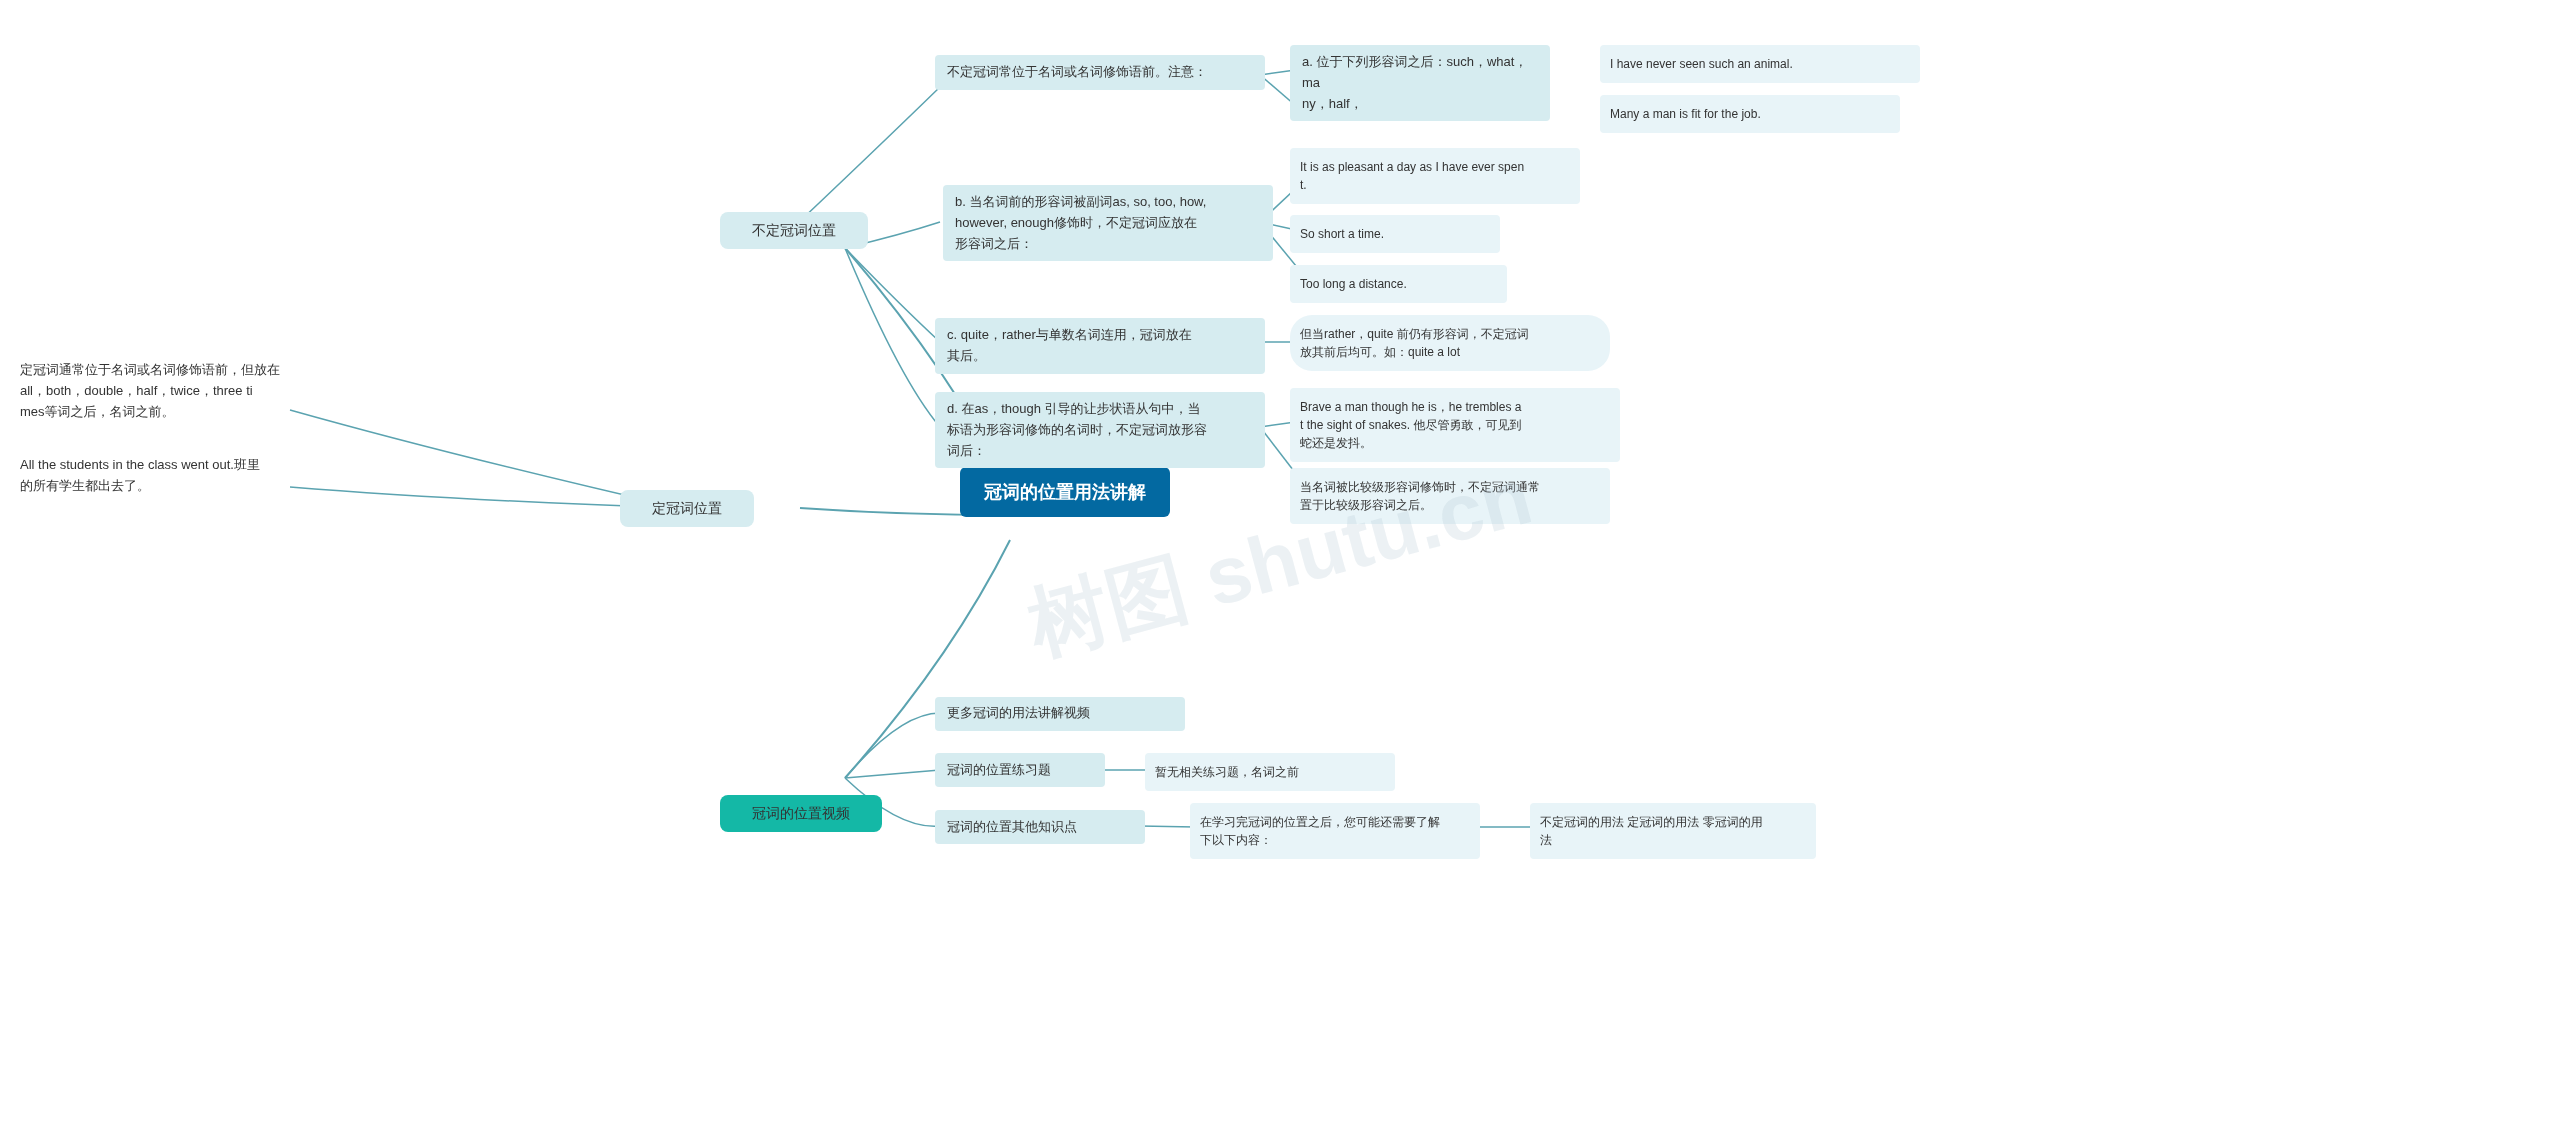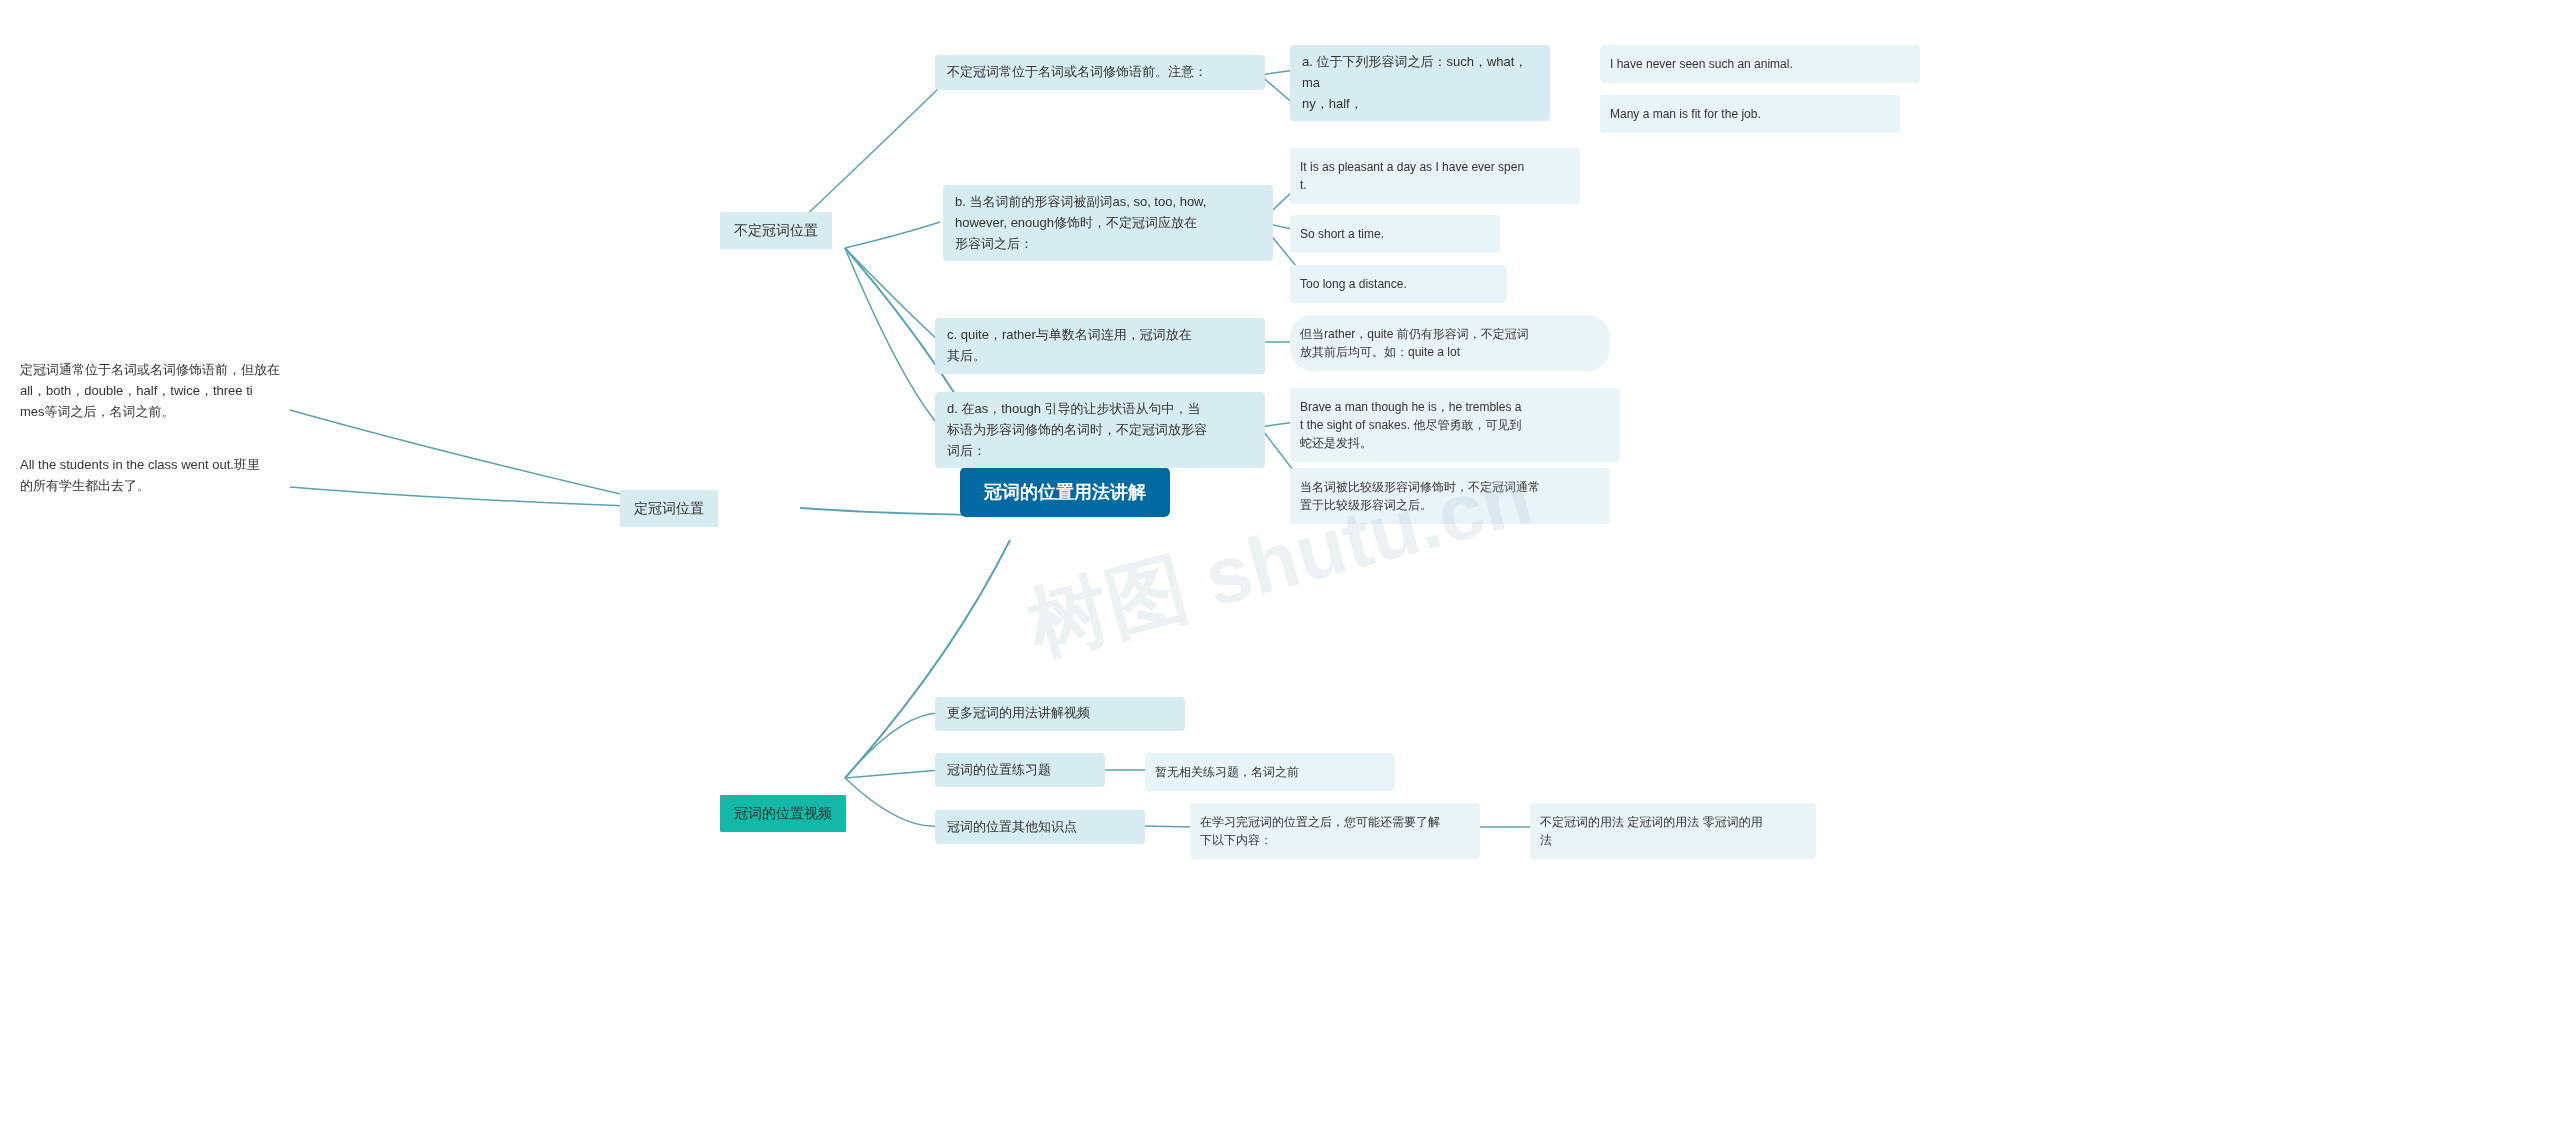--- a/index.html
+++ b/index.html
@@ -58,22 +58,22 @@
       border-radius: 4px;
       padding: 8px 12px;
       font-size: 13px;
       color: #333;
       line-height: 1.5;
     }
 
     .node-branch {
       position: absolute;
       background: #e8f4f8;
-      border-radius: 1px;
-      padding: 8px 14px;
+      border-radius: 8px;
+      padding: 8px 32px;
       font-size: 14px;
       color: #333;
       line-height: 1.5;
       white-space: nowrap;
     }
 
     .node-leaf {
       position: absolute;
       background: #d6ecf0;
       border-radius: 4px;

